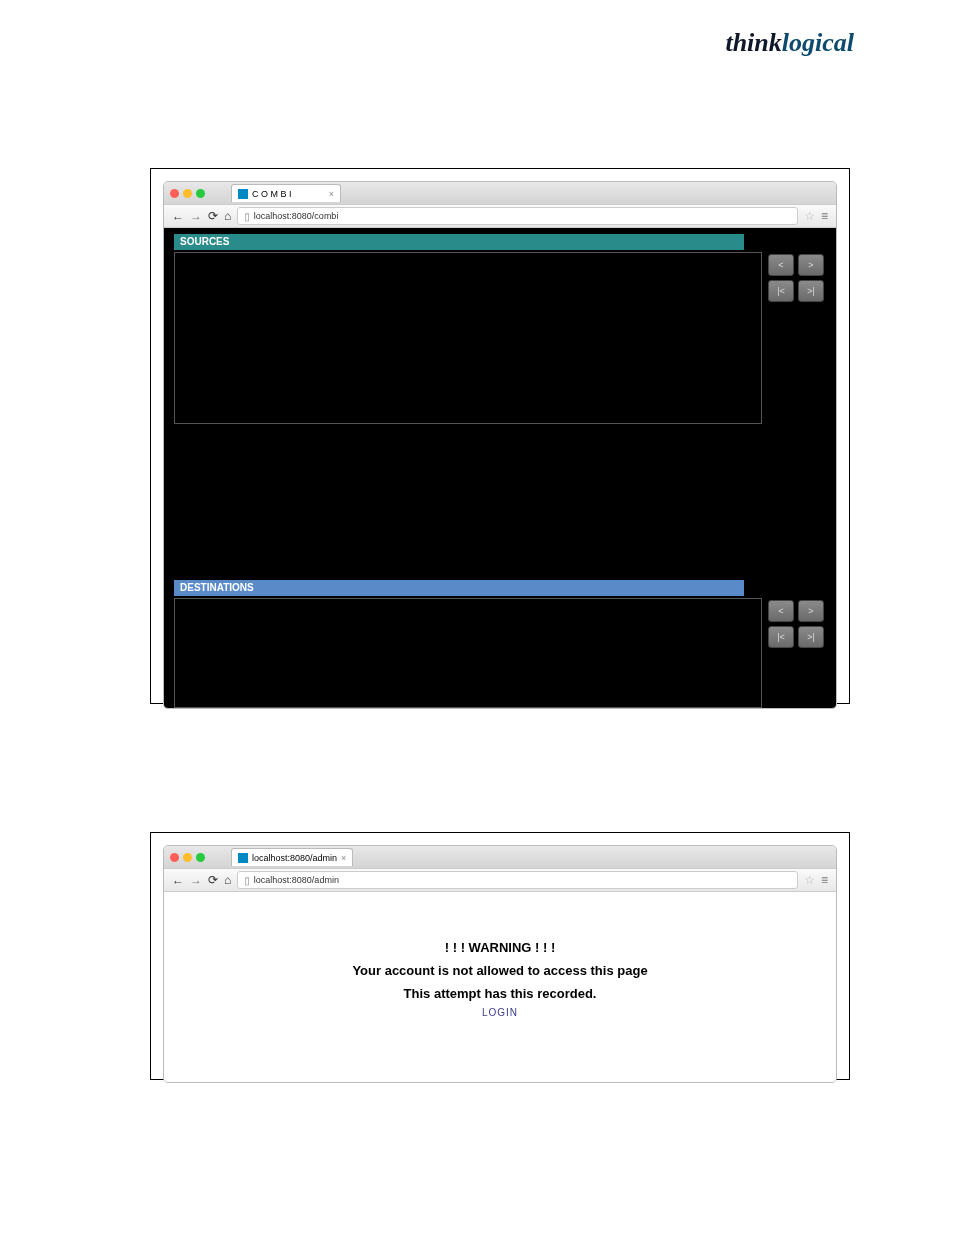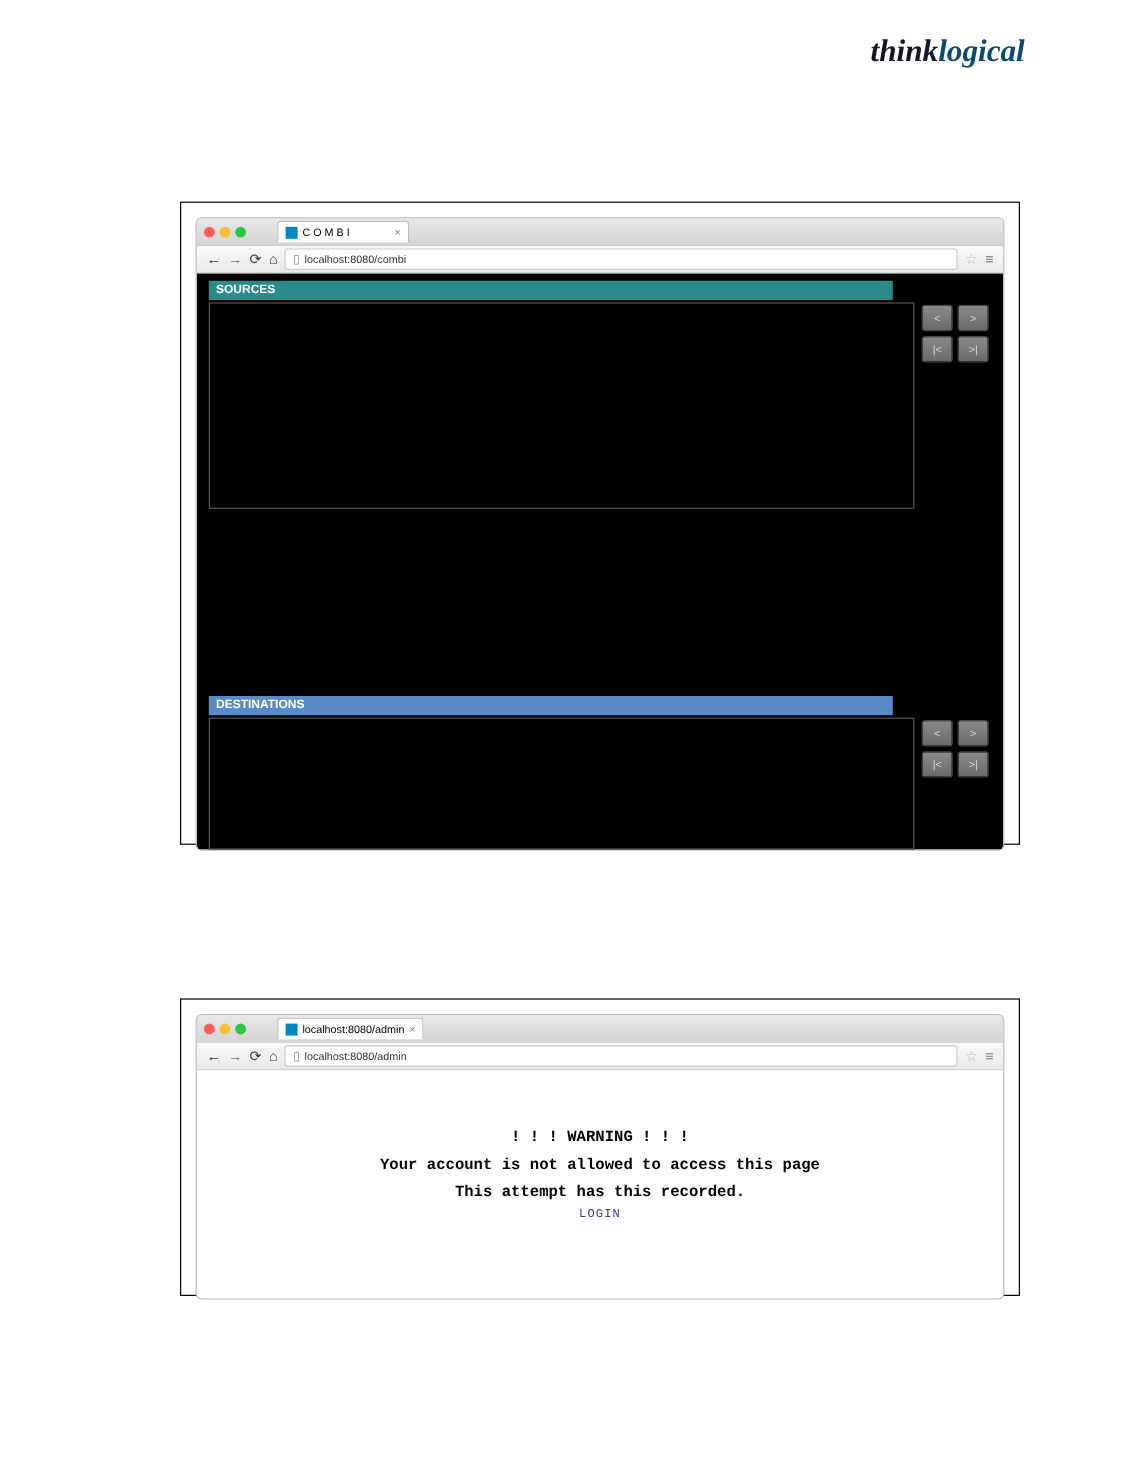--- a/index.html
+++ b/index.html
@@ -111,21 +111,21 @@
     background:linear-gradient(#f6a93c,#e8862a);
     border:1px solid #a55a10; color:#3a2400;
     font-size:9px; font-weight:bold; letter-spacing:0.5px;
     padding:4px 0; width:56px; border-radius:3px; text-align:center;
   }
 
   
   .warn-page{
     background:#fff; height:190px;
     display:flex; flex-direction:column; align-items:center;
-    padding-top:44px; font-family:Liberation Mono, monospace;
+    padding-top:44px; font-family:Liberation Sans, sans-serif;
   }
   .warn-line{font-size:13px; font-weight:bold; margin:4px 0;}
   .login-link{font-size:10px; color:#3a3a8c; margin-top:2px; letter-spacing:1px;}
 </style>
 </head>
 <body>
 
 <div class="page-header">
   <span class="think">think</span><span class="logical">logical</span>
 </div>

